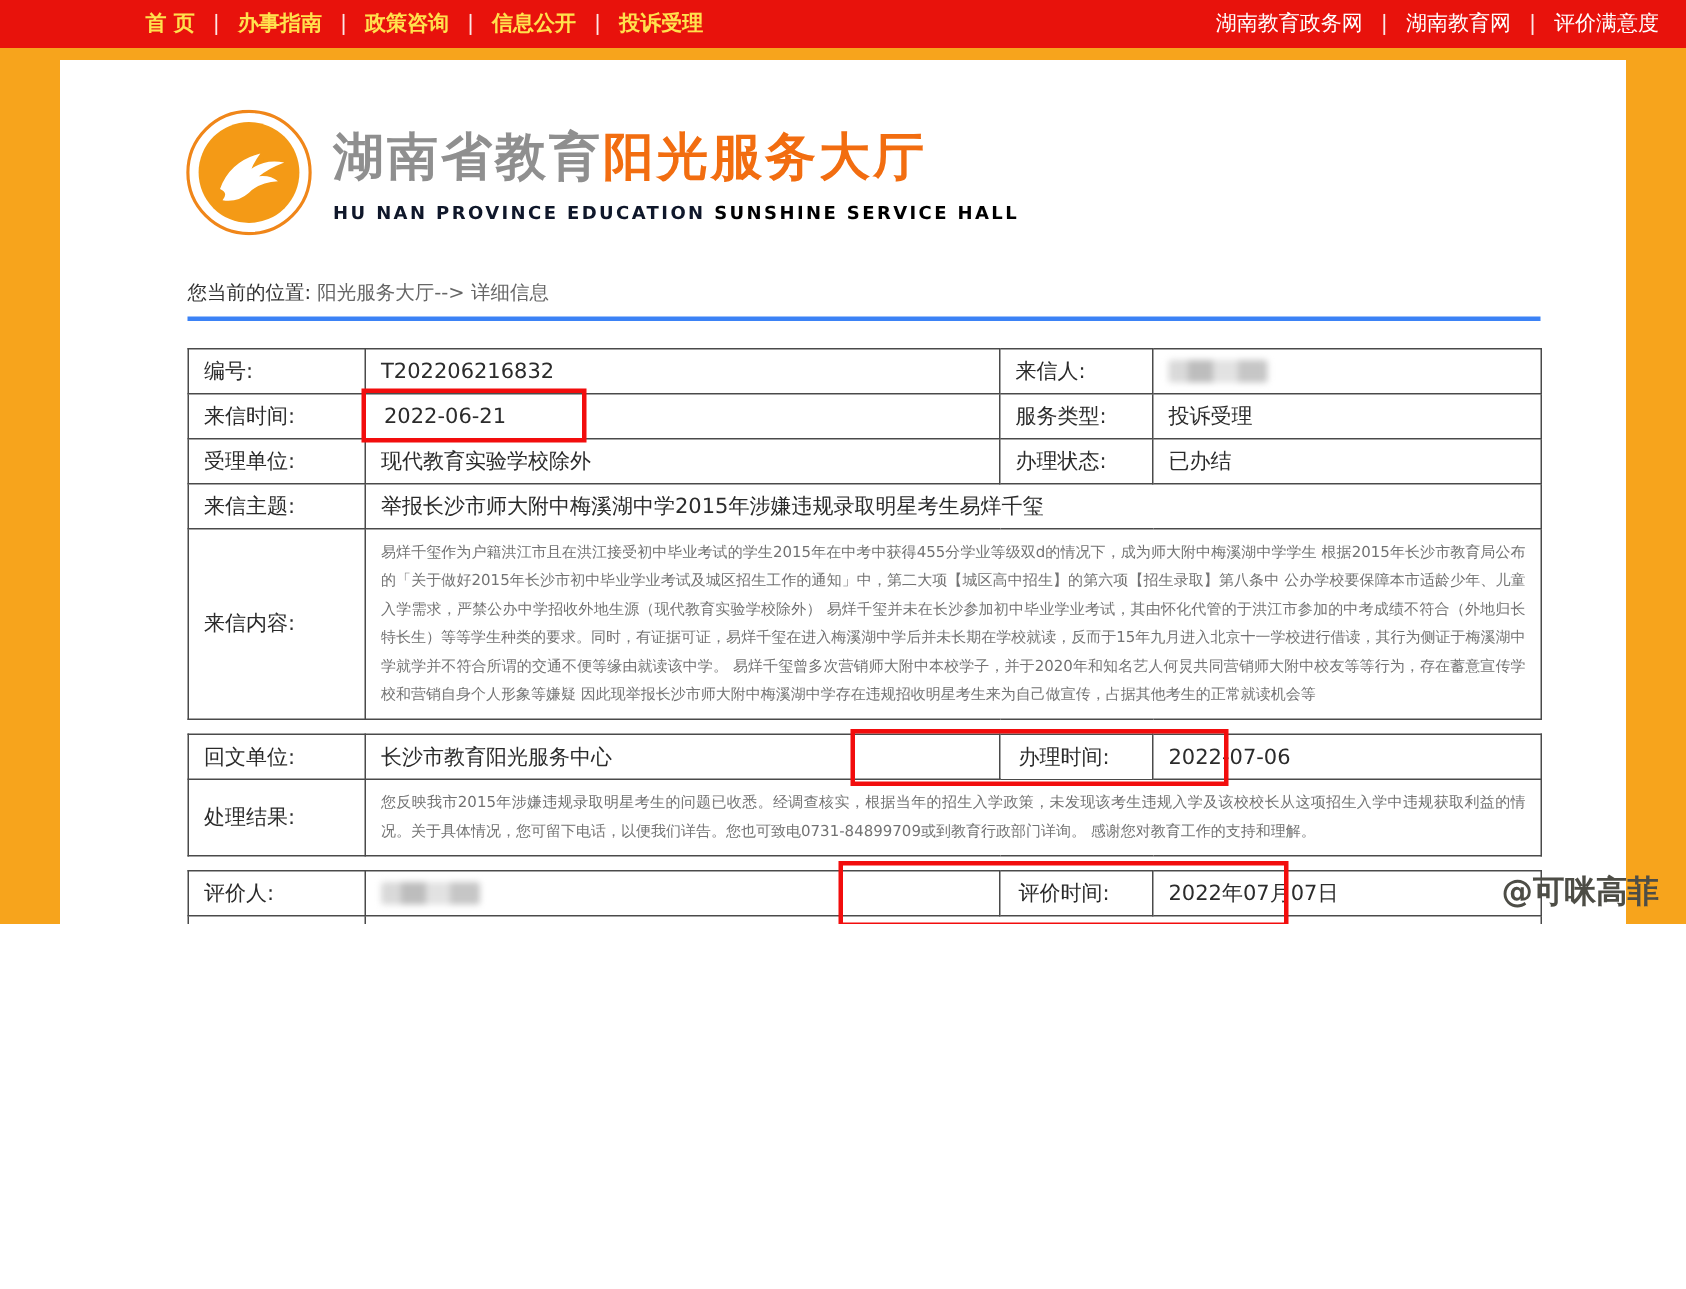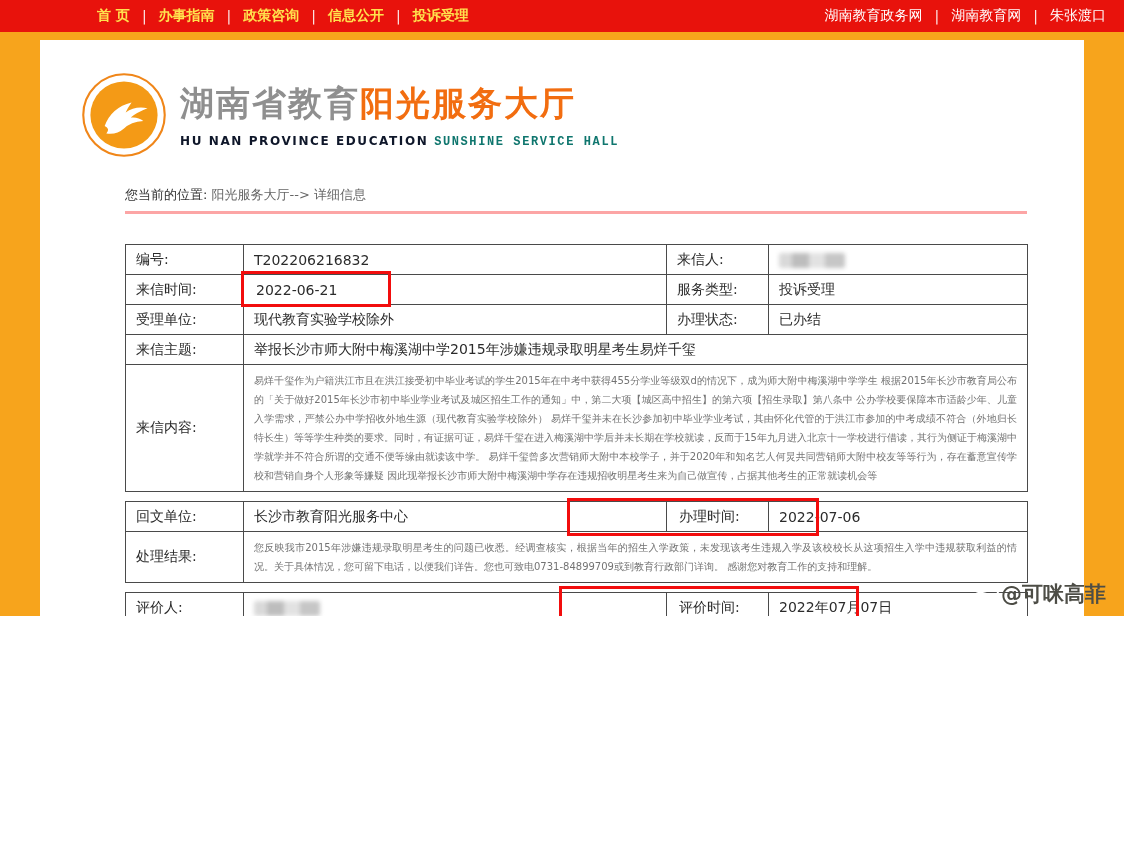--- a/index.html
+++ b/index.html
@@ -12,36 +12,36 @@
   .topnav { display:flex; align-items:center; gap:12px; font-size:14px; white-space:nowrap; }
   .topnav-left a { color:#ffe14d; font-weight:bold; text-decoration:none; cursor:pointer; }
   .topnav-right a { color:#ffffff; text-decoration:none; cursor:pointer; }
   .sep { color:#ffffff; opacity:.9; }
 
   
   .frame { padding:8px 40px 0 40px; }
   .panel { background:#ffffff; width:1044px; min-height:773px; padding-top:16px; }
 
   
-  .header { display:flex; align-items:center; padding-left:42px; height:118px; }
+  .header { display:flex; align-items:center; padding-left:84px; height:118px; }
   .logo { width:84px; height:84px; flex:0 0 auto; }
   .titles { margin-left:14px; }
   .title-cn { font-size:34px; font-weight:bold; letter-spacing:2px; }
   .title-cn .gray { color:#8f8f8f; }
   .title-cn .accent { color:#f26d10; }
   .title-en { font-size:12px; font-weight:bold; letter-spacing:1.6px; margin-top:7px; }
   .title-en .gray { color:#0f172a; }
-  .title-en .red { color:#0f766e;font-family:Liberation Mono, monospace; }
+  .title-en .red { color:#000000; }
 
   .content { width:902px; margin:12px 0 0 85px; }
 
-  .breadcrumb { font-size:13px; color:#333; padding-bottom:7px; border-bottom:3px solid #fca5a5; }
+  .breadcrumb { font-size:13px; color:#333; padding-bottom:7px; border-bottom:3px solid #3b82f6; }
   .breadcrumb .path { color:#666; cursor:pointer; }
 
-  table { border-collapse:collapse; width:902px; table-layout:fixed; margin-top:30px; border:1px solid #4a4a4a; }
+  table { border-collapse:collapse; width:902px; table-layout:fixed; margin-top:18px; border:1px solid #4a4a4a; }
   table + table { margin-top:9px; }
   td { border:1px solid #4a4a4a; font-size:14px; color:#2b2b2b; padding:5px 10px; height:30px; vertical-align:middle; background:#fff; }
   .c1 { width:118px; } .c2 { width:423px; } .c3 { width:102px; } .c4 { width:259px; }
   td.long { font-size:10px; line-height:19px; padding:6px 10px; text-align:justify; color:#737373; }
   td.rel { position:relative;padding-left:12px; }
   td.empty-cell { height:26px; }
 
   .redact { display:inline-block; width:66px; height:15px; border-radius:2px; vertical-align:middle;
             background:linear-gradient(90deg,#d9d9d9 0 20%,#bdbdbd 20% 45%,#e2e2e2 45% 70%,#c6c6c6 70%);
             filter:blur(2px); }
@@ -80,21 +80,21 @@
       <span class="sep">|</span>
       <a>信息公开</a>
       <span class="sep">|</span>
       <a>投诉受理</a>
     </nav>
     <nav class="topnav topnav-right">
       <a>湖南教育政务网</a>
       <span class="sep">|</span>
       <a>湖南教育网</a>
       <span class="sep">|</span>
-      <a>朱张渡口</a>
+      <a>评价满意度</a>
     </nav>
   </div>
 
   <div class="frame">
     <div class="panel">
 
       <div class="header">
         <span class="logo">
           <svg viewBox="0 0 100 100" width="84" height="84">
             <circle cx="50" cy="50" r="48.5" fill="none" stroke="#f08619" stroke-width="2.5"></circle>

